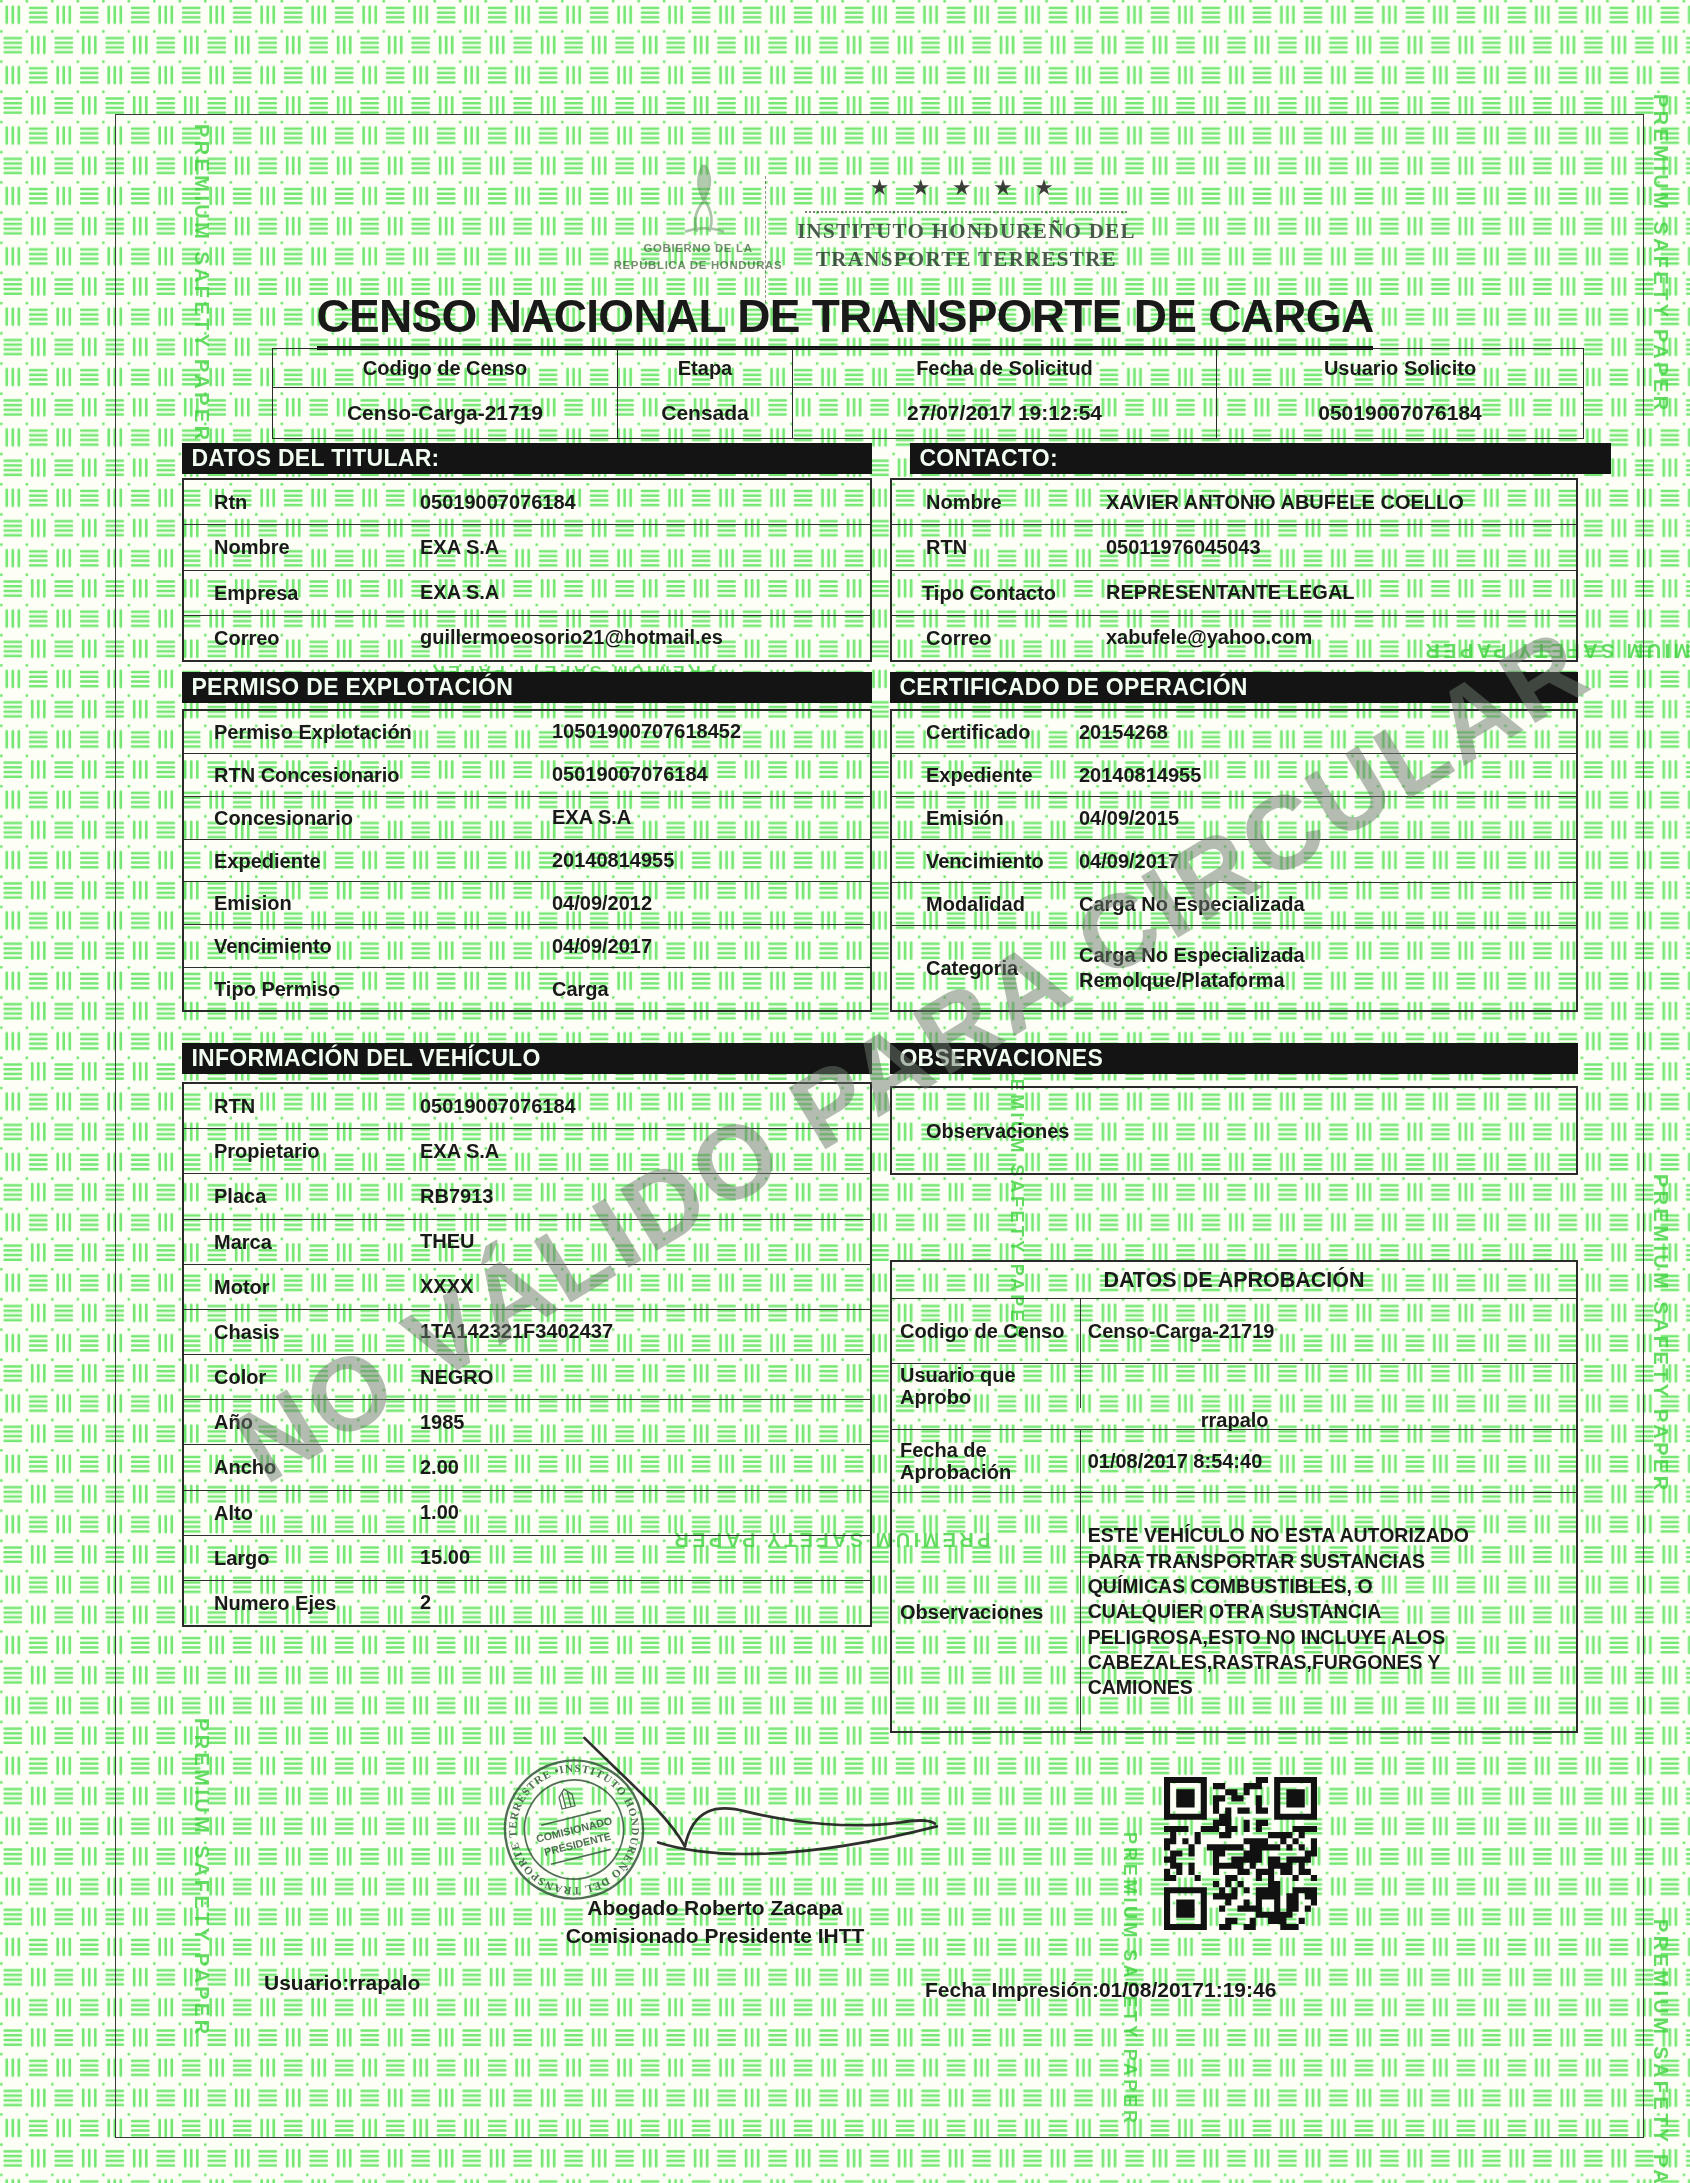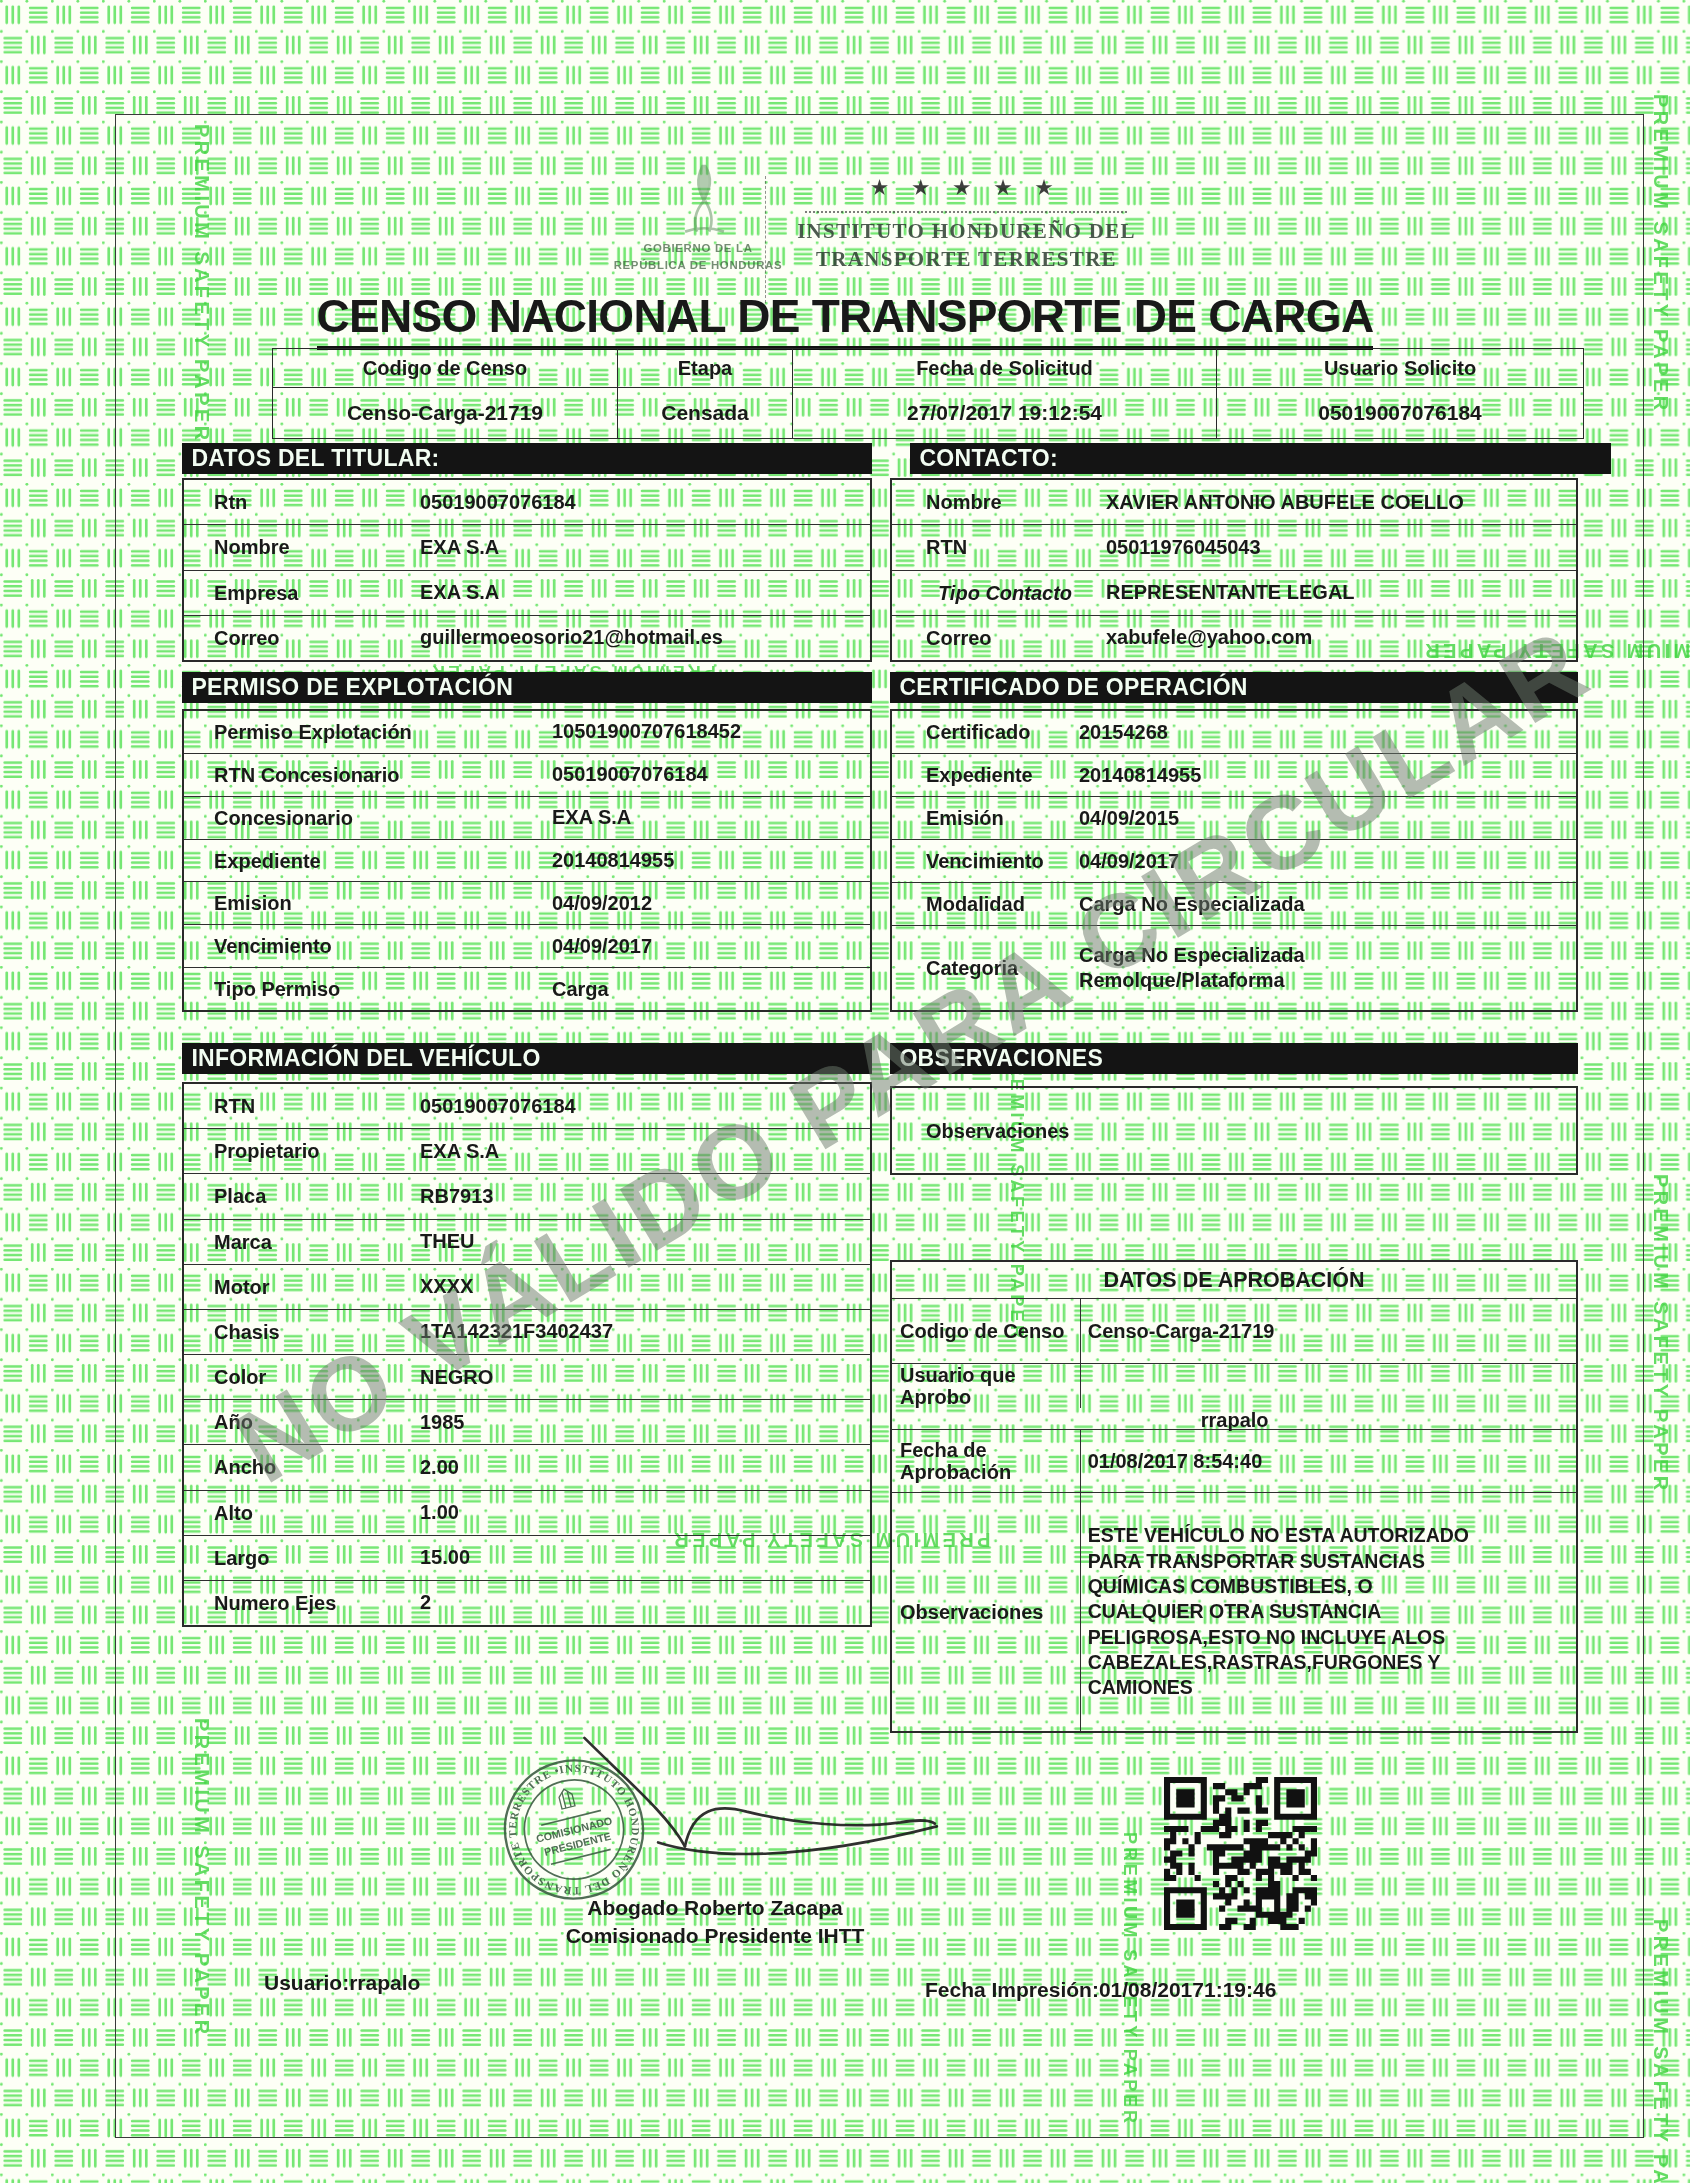--- a/index.html
+++ b/index.html
@@ -193,21 +193,21 @@
 <div class="box" style="left:890px;top:478px;width:688px;height:184px;--lw:214px;">
   <div class="row">
       <span class="lbl" style="padding-left:34px;">Nombre</span>
       <span class="val">XAVIER ANTONIO ABUFELE COELLO</span>
     </div>
   <div class="row">
       <span class="lbl" style="padding-left:34px;">RTN</span>
       <span class="val">05011976045043</span>
     </div>
   <div class="row">
-      <span class="lbl" style="padding-left:46px;font-style:italic;">Tipo Contacto</span>
+      <span class="lbl" style="padding-left:30px;">Tipo Contacto</span>
       <span class="val">REPRESENTANTE LEGAL</span>
     </div>
   <div class="row">
       <span class="lbl" style="padding-left:34px;">Correo</span>
       <span class="val">xabufele@yahoo.com</span>
     </div>
 </div>
 
 <div class="bar" style="left:182px;top:672px;width:690px;text-align:center;">
   <span>PERMISO DE EXPLOTACIÓN</span>

